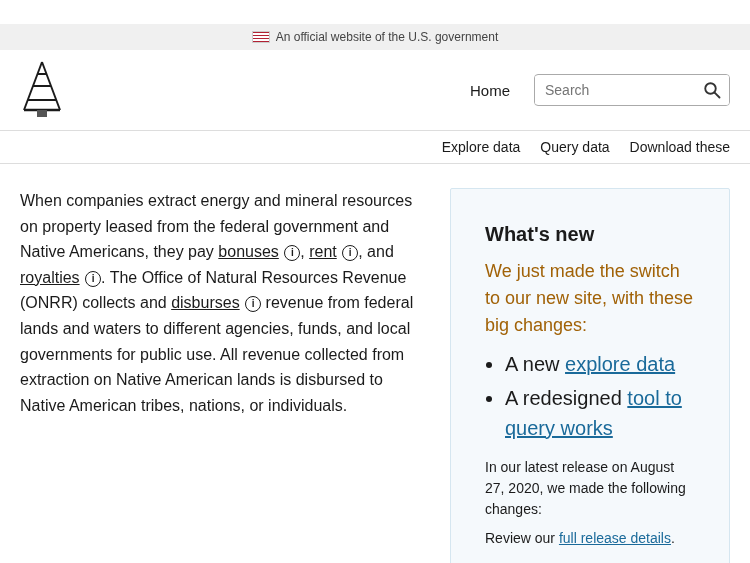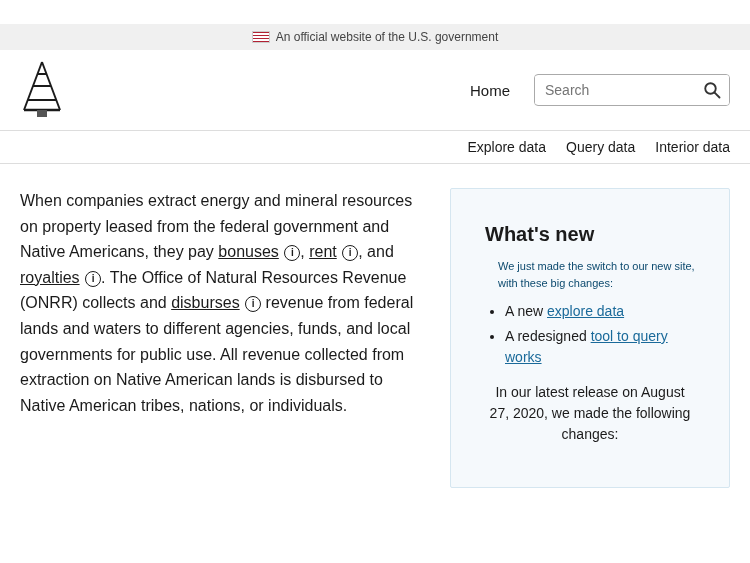--- a/index.html
+++ b/index.html
@@ -179,45 +179,43 @@
       border-radius: 2px;
       padding: 34px;
     }
     .panel-title {
       font-size: 20px;
       font-weight: 700;
       margin-bottom: 12px;
       color: #1b1b1b;
     }
     .panel-text {
-      font-size: 11px;
+      font-size: 18px;
       line-height: 1.5;
       margin-bottom: 10px;
-      color: #0c4a6e;
-      margin-left: 13px;
+      color: #a16207;
     }
     .panel-list {
       list-style: disc;
       padding-left: 20px;
       margin-bottom: 14px;
     }
     .panel-list li {
-      font-size: 14px;
+      font-size: 20px;
       margin-bottom: 4px;
       line-height: 1.5;
     }
     .panel-link {
       color: #1a6a9a;
       text-decoration: underline;
     }
     .panel-section-text {
       font-size: 14px;
       line-height: 1.5;
       margin-bottom: 8px;
-      text-align: center;
     }
   </style>
 </head>
 <body>
 
 <div class="gov-banner">
   <span class="flag-icon"></span>
   <span>An official website of the U.S. government</span>
 </div>
 
@@ -245,21 +243,21 @@
           <line x1="15.5" y1="15.5" x2="22" y2="22"></line>
         </svg>
       </button>
     </form>
   </div>
 </header>
 
 <nav class="sub-nav">
   <a class="sub-nav-link" href="#">Explore data</a>
   <a class="sub-nav-link" href="#">Query data</a>
-  <a class="sub-nav-link" href="#">Interior data</a>
+  <a class="sub-nav-link" href="#">Download these</a>
 </nav>
 
 <div class="main-content">
   <div class="left-content">
     <p>
       <span>When companies extract energy and mineral resources on property leased from the federal government and Native Americans, they pay</span>
       <a class="underline-link" href="#">bonuses</a>
       <span class="info-circle">i</span>,
       <a class="underline-link" href="#">rent</a>
       <span class="info-circle">i</span>,
@@ -277,14 +275,17 @@
     <p class="panel-text">We just made the switch to our new site, with these big changes:</p>
     <ul class="panel-list">
       <li>
         <span>A new </span><a class="panel-link" href="#">explore data</a>
       </li>
       <li>
         <span>A redesigned </span><a class="panel-link" href="#">tool to query works</a>
       </li>
     </ul>
     <p class="panel-section-text">In our latest release on August 27, 2020, we made the following changes:</p>
+    <p class="panel-section-text">
+      <span>Review our </span><a class="panel-link" href="#">full release details</a><span>.</span>
+    </p>
   </div>
 </div>
 
 </body></html>

